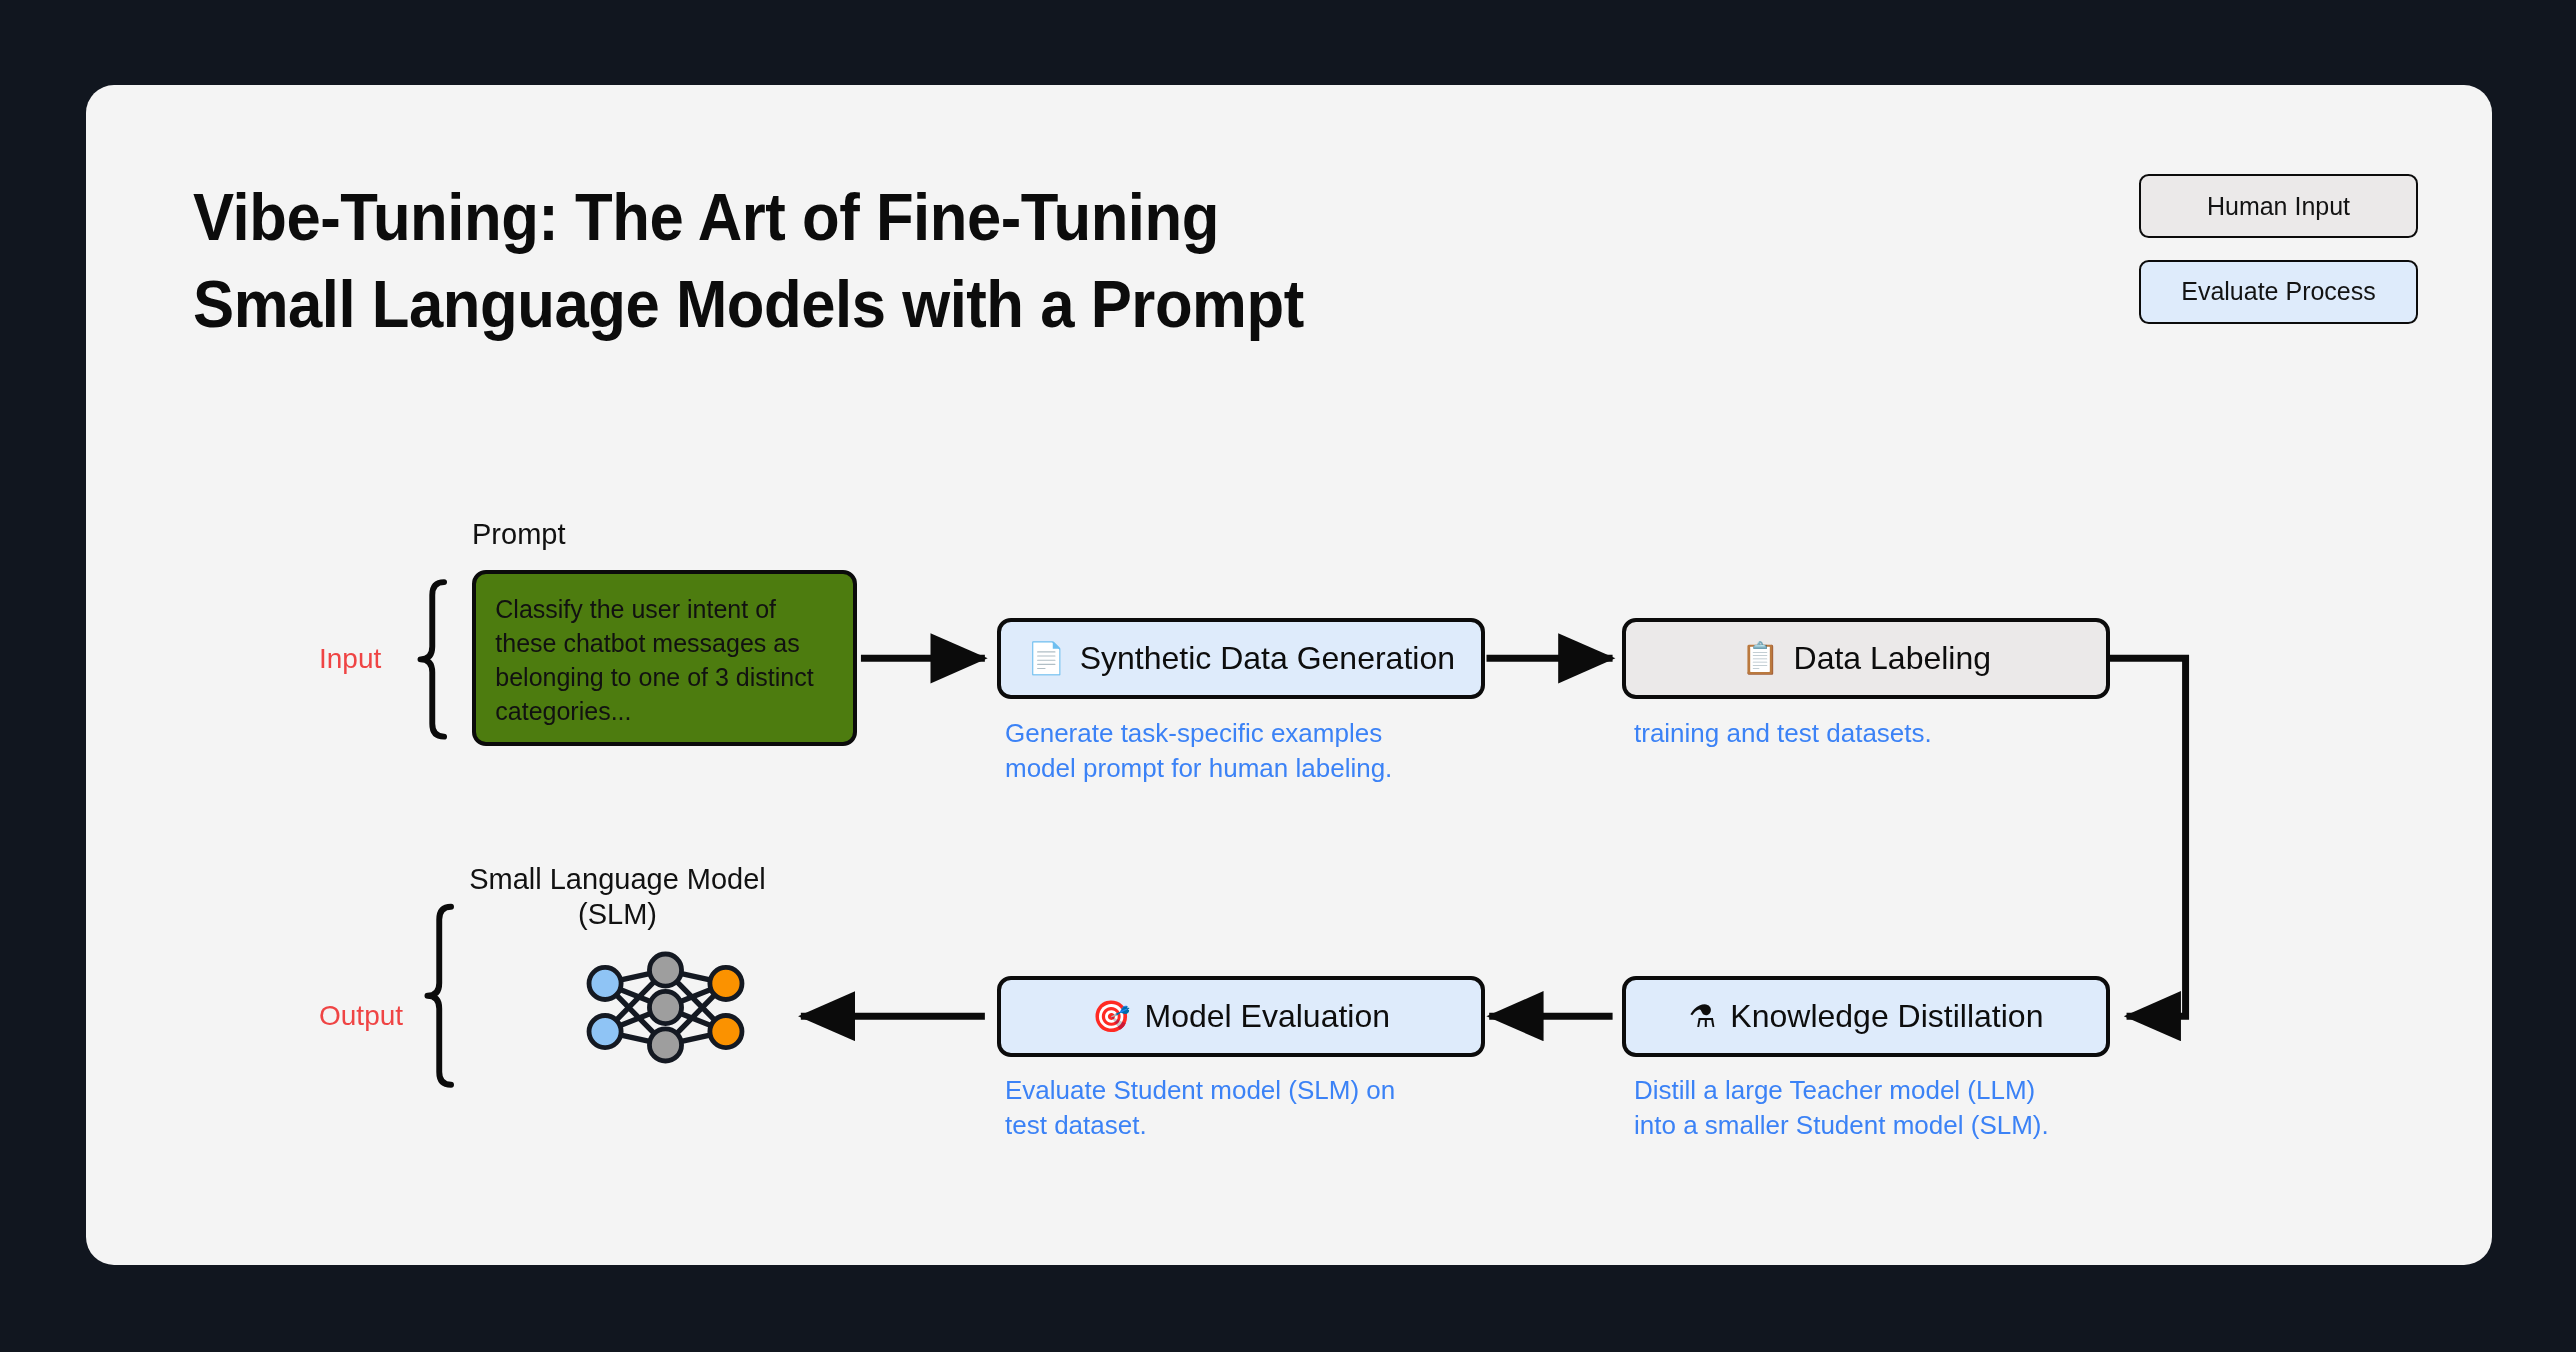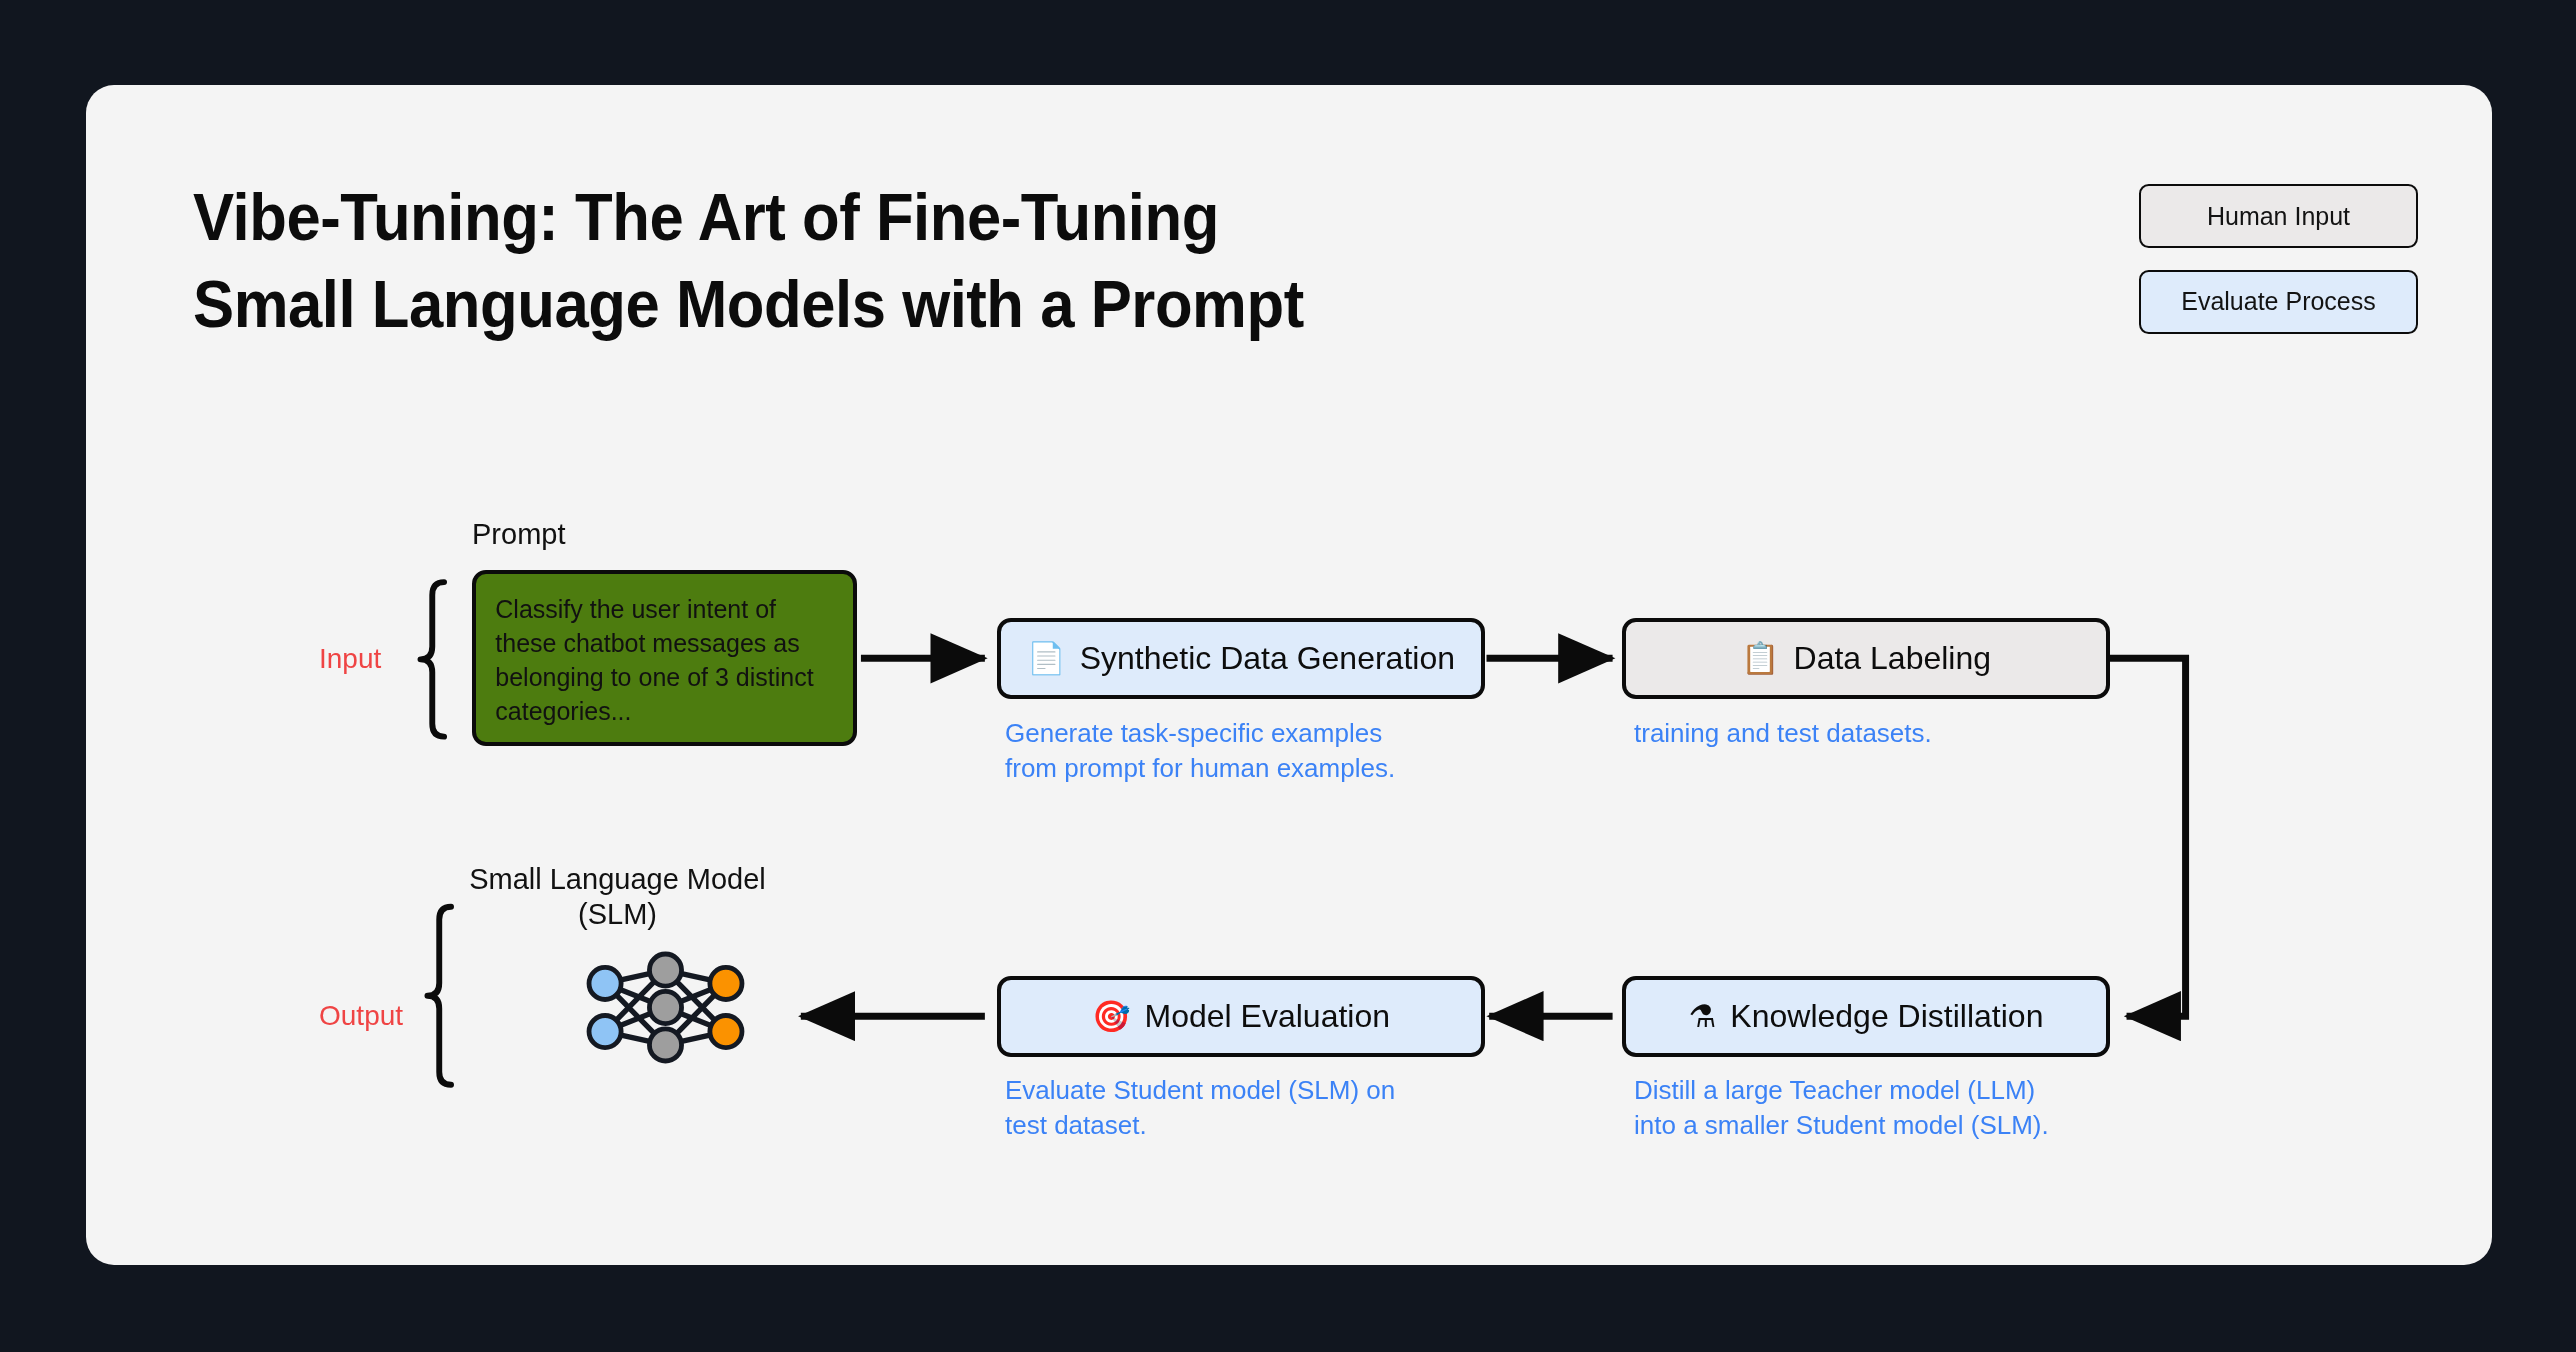--- a/index.html
+++ b/index.html
@@ -29,21 +29,21 @@
     line-height:1.30;
     letter-spacing:-0.5px;
     color:#0c0c0c;
     font-stretch:condensed;
     transform:scaleX(0.92);
     transform-origin:left top;
   }
   .title-line{display:block;white-space:nowrap;}
 
   
-  .legend{position:absolute;left:2139px;top:184px;width:279px;}
+  .legend{position:absolute;left:2139px;top:174px;width:279px;}
   .legend-chip{
     box-sizing:border-box;
     width:279px;height:64px;
     border:2.7px solid #0b0b0b;
     border-radius:9.7px;
     display:flex;align-items:center;justify-content:center;
     font-size:25px;color:#131313;
     margin-bottom:21.5px;
   }
   .chip-human{background:#ebe9e9;}
@@ -159,21 +159,21 @@
   <div class="prompt-box">
     <span>Classify the user intent of these chatbot messages as belonging to one of 3 distinct categories...</span>
   </div>
 
   <div class="node node-auto" style="left:997px;top:618px;width:488px;">
     <span class="ico">📄</span>
     <span>Synthetic Data Generation</span>
   </div>
   <div class="desc" style="left:1005px;top:716px;">
     <div>Generate task-specific examples</div>
-    <div>from prompt for human examples.</div>
+    <div>model prompt for human labeling.</div>
   </div>
 
   <div class="node node-human" style="left:1622px;top:618px;width:488px;">
     <span class="ico">📋</span>
     <span>Data Labeling</span>
   </div>
   <div class="desc" style="left:1634px;top:716px;">
     <div>training and test datasets.</div>
   </div>
 

